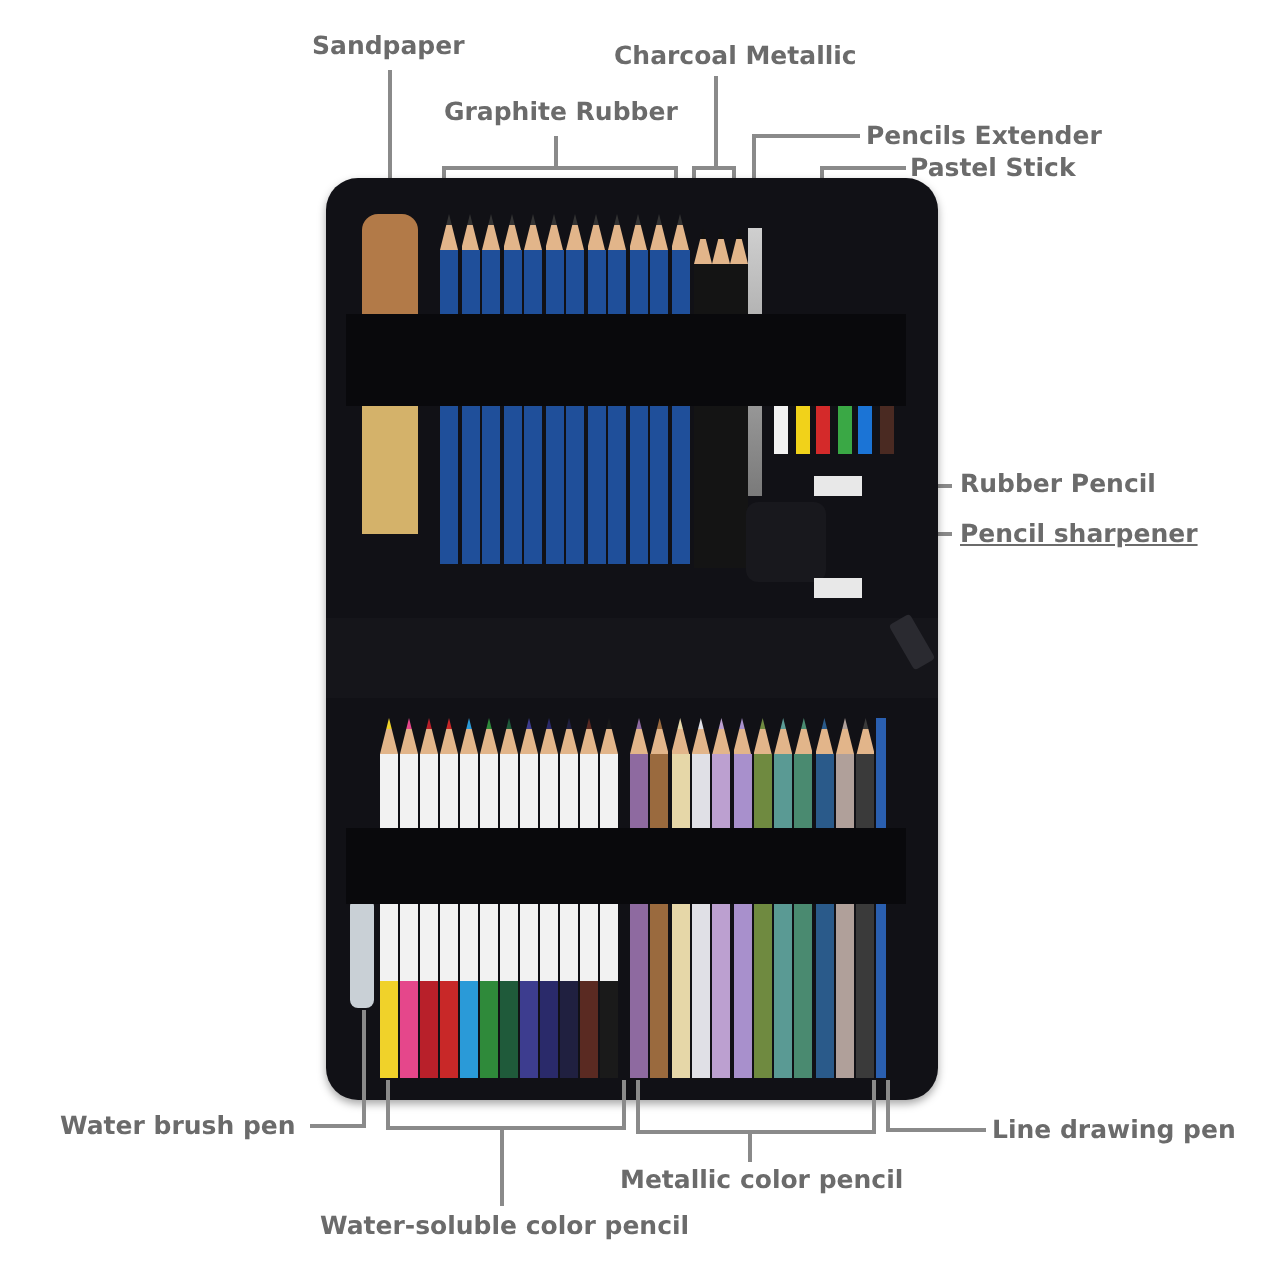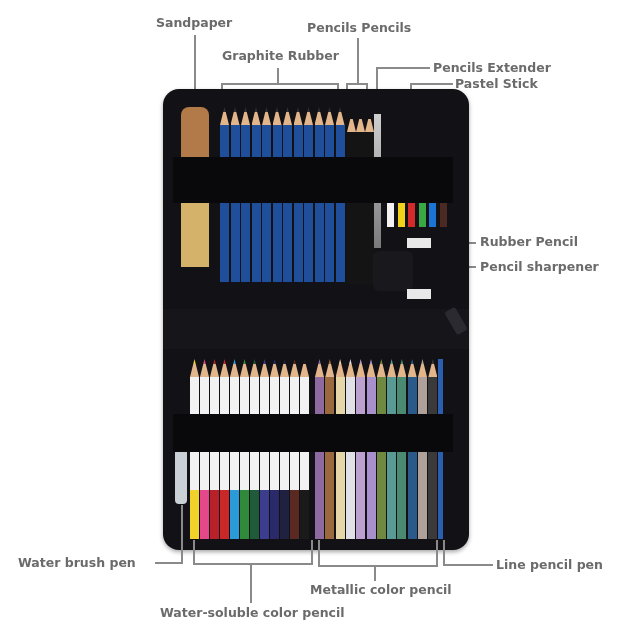--- a/index.html
+++ b/index.html
@@ -14,28 +14,28 @@
   .pencil { position: absolute; width: 9px; }
   .pencil .tip { position: absolute; left: 0; width: 9px; height: 18px; }
   .pencil .body { position: absolute; left: 0; width: 9px; }
   .zipper { position: absolute; left: 450px; top: 308px; width: 12px; height: 26px;
             background: #2a2a30; transform: rotate(-30deg); border-radius: 2px; }
 </style>
 </head>
 <body>
 
 <div class="label" style="left:156px;top:15px;">Sandpaper</div>
-<div class="label" style="left:307px;top:20px;">Pencils Pencils</div>
+<div class="label" style="left:307px;top:20px;">Charcoal Metallic</div>
 <div class="label" style="left:222px;top:48px;">Graphite Rubber</div>
 <div class="label" style="left:433px;top:60px;">Pencils Extender</div>
 <div class="label" style="left:455px;top:76px;">Pastel Stick</div>
 <div class="label" style="left:480px;top:234px;">Rubber Pencil</div>
-<div class="label" style="left:480px;top:259px;">Pencil sharpener</div>
-<div class="label" style="left:18px;top:555px;">Water brush pen</div>
-<div class="label" style="left:496px;top:557px;">Line pencil pen</div>
+<div class="label" style="left:480px;top:259px;text-decoration:underline;">Pencil sharpener</div>
+<div class="label" style="left:30px;top:555px;">Water brush pen</div>
+<div class="label" style="left:496px;top:557px;">Line drawing pen</div>
 <div class="label" style="left:310px;top:582px;">Metallic color pencil</div>
 <div class="label" style="left:160px;top:605px;">Water-soluble color pencil</div>
 
 <div class="line" style="left:194px;top:35px;width:2px;height:95px;"></div>
 <div class="line" style="left:277px;top:68px;width:2px;height:15px;"></div>
 <div class="line" style="left:221px;top:83px;width:118px;height:2px;"></div>
 <div class="line" style="left:221px;top:83px;width:2px;height:30px;"></div>
 <div class="line" style="left:337px;top:83px;width:2px;height:30px;"></div>
 <div class="line" style="left:357px;top:38px;width:2px;height:46px;"></div>
 <div class="line" style="left:346px;top:83px;width:22px;height:2px;"></div>

